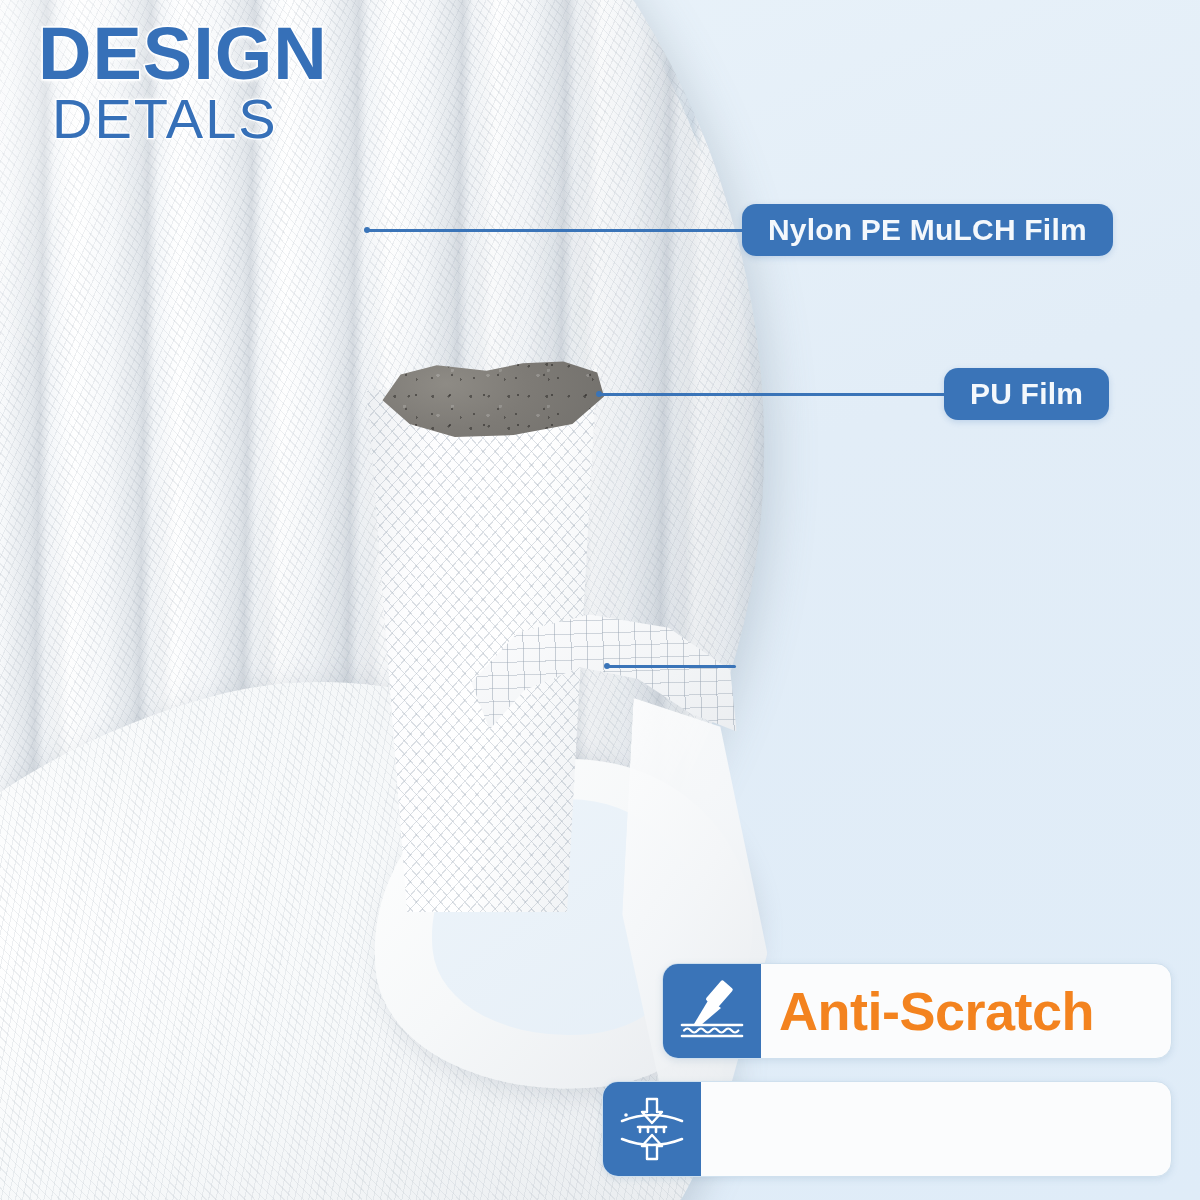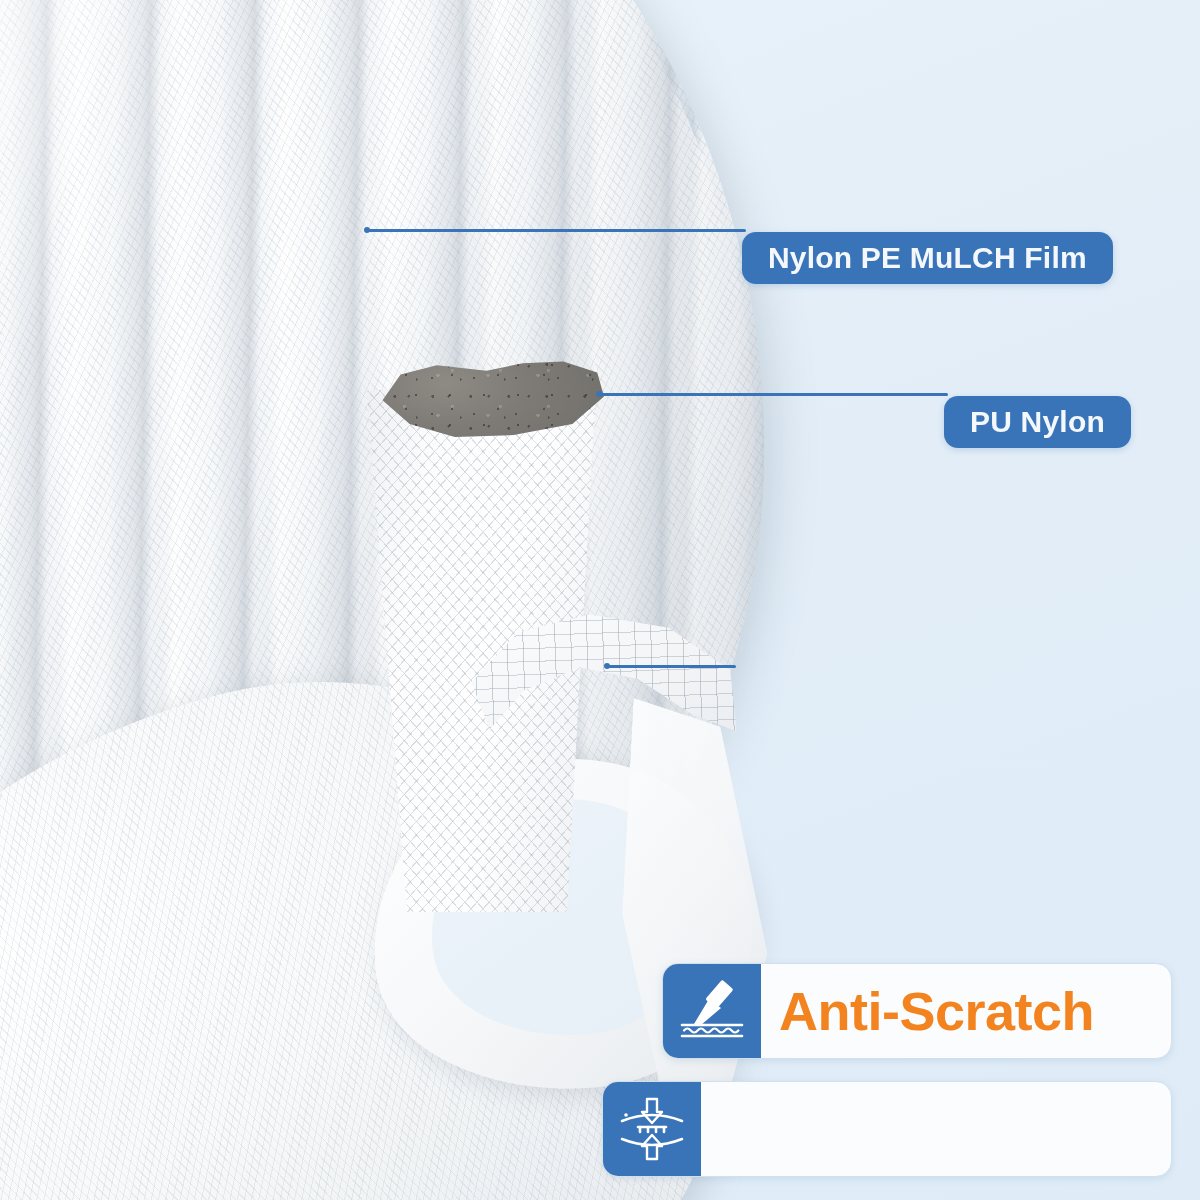--- a/index.html
+++ b/index.html
@@ -216,21 +216,20 @@
     height:52px;
     padding:0 26px;
     border-radius:14px;
     background:#3a74b8;
     color:#f4f8fc;
     font-size:30px;
     font-weight:bold;
     letter-spacing:.2px;
     white-space:nowrap;
     box-shadow:0 2px 6px rgba(58,116,184,.22);
-    margin-top:28px;
   }
   #callout-film     { left:742px; top:204px; }
   #callout-foam     { left:944px; top:368px; }
   #callout-adhesive { left:732px; top:640px; }
 
   .leader {
     position:absolute;
     height:3px;
     background:#3a74b8;
     border-radius:2px;
@@ -301,28 +300,32 @@
   <div class="art" id="strip-tail"></div>
 
   <div class="art" id="strip-body"></div>
   <div class="art" id="strip-weave"></div>
   <div class="art" id="foam-core"></div>
   <div class="art" id="foam-speckle"></div>
 
   <div class="art" id="peel-flap"></div>
   <div class="art" id="peel-grid"></div>
 
+  <div id="headline">
+    <div id="title-design">DESIGN</div>
+    <div id="title-details">DETALS</div>
+  </div>
 
   <div class="leader-dot" id="leader-film-dot"></div>
   <div class="leader" id="leader-film"></div>
   <div class="callout" id="callout-film">Nylon PE MuLCH Film</div>
 
   <div class="leader-dot" id="leader-foam-dot"></div>
   <div class="leader" id="leader-foam"></div>
-  <div class="callout" id="callout-foam">PU Nylon</div>
+  <div class="callout" id="callout-foam">PU Film</div>
 
   <div class="leader-dot" id="leader-adh-dot"></div>
   <div class="leader" id="leader-adh"></div>
 
   <div class="feature" id="feature-anti">
     <div class="feature-icon">
       <svg viewBox="0 0 72 64" aria-hidden="true">
         <g fill="#ffffff">
           <rect x="36" y="2" width="15" height="26" rx="2" transform="rotate(41 43 15)"></rect>
           <path d="M33 20 L45 29 L25 46 L18 45 Z"></path>

